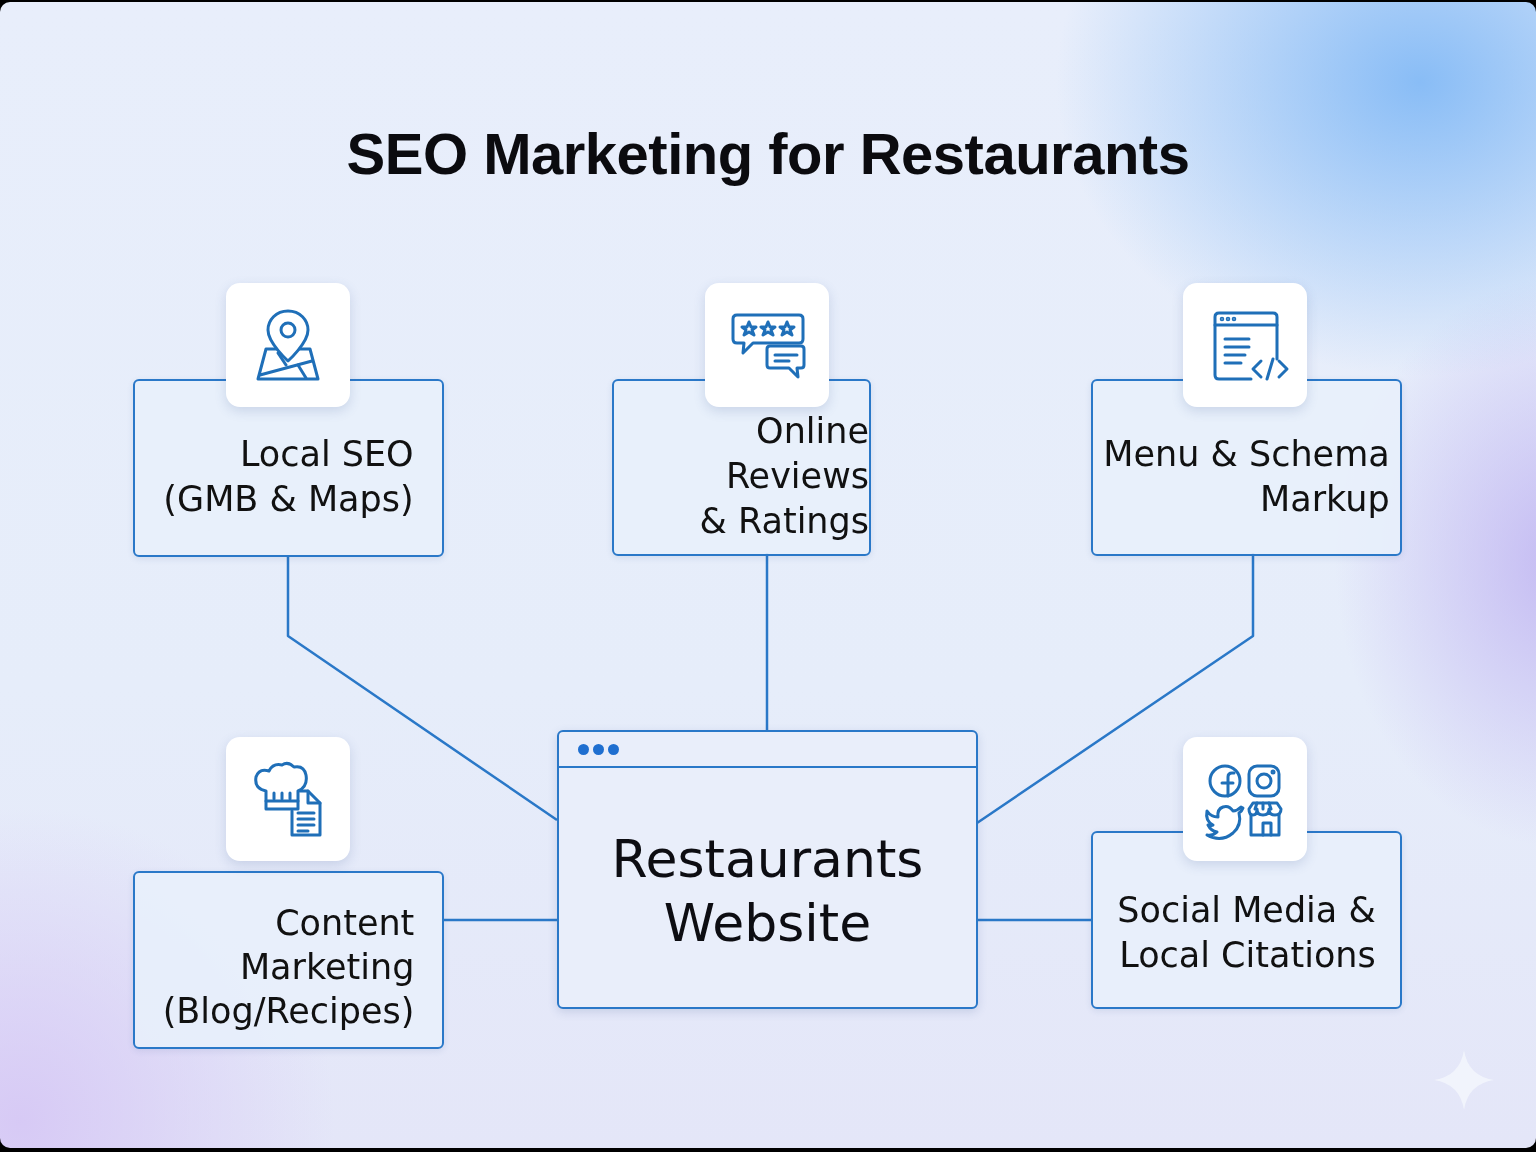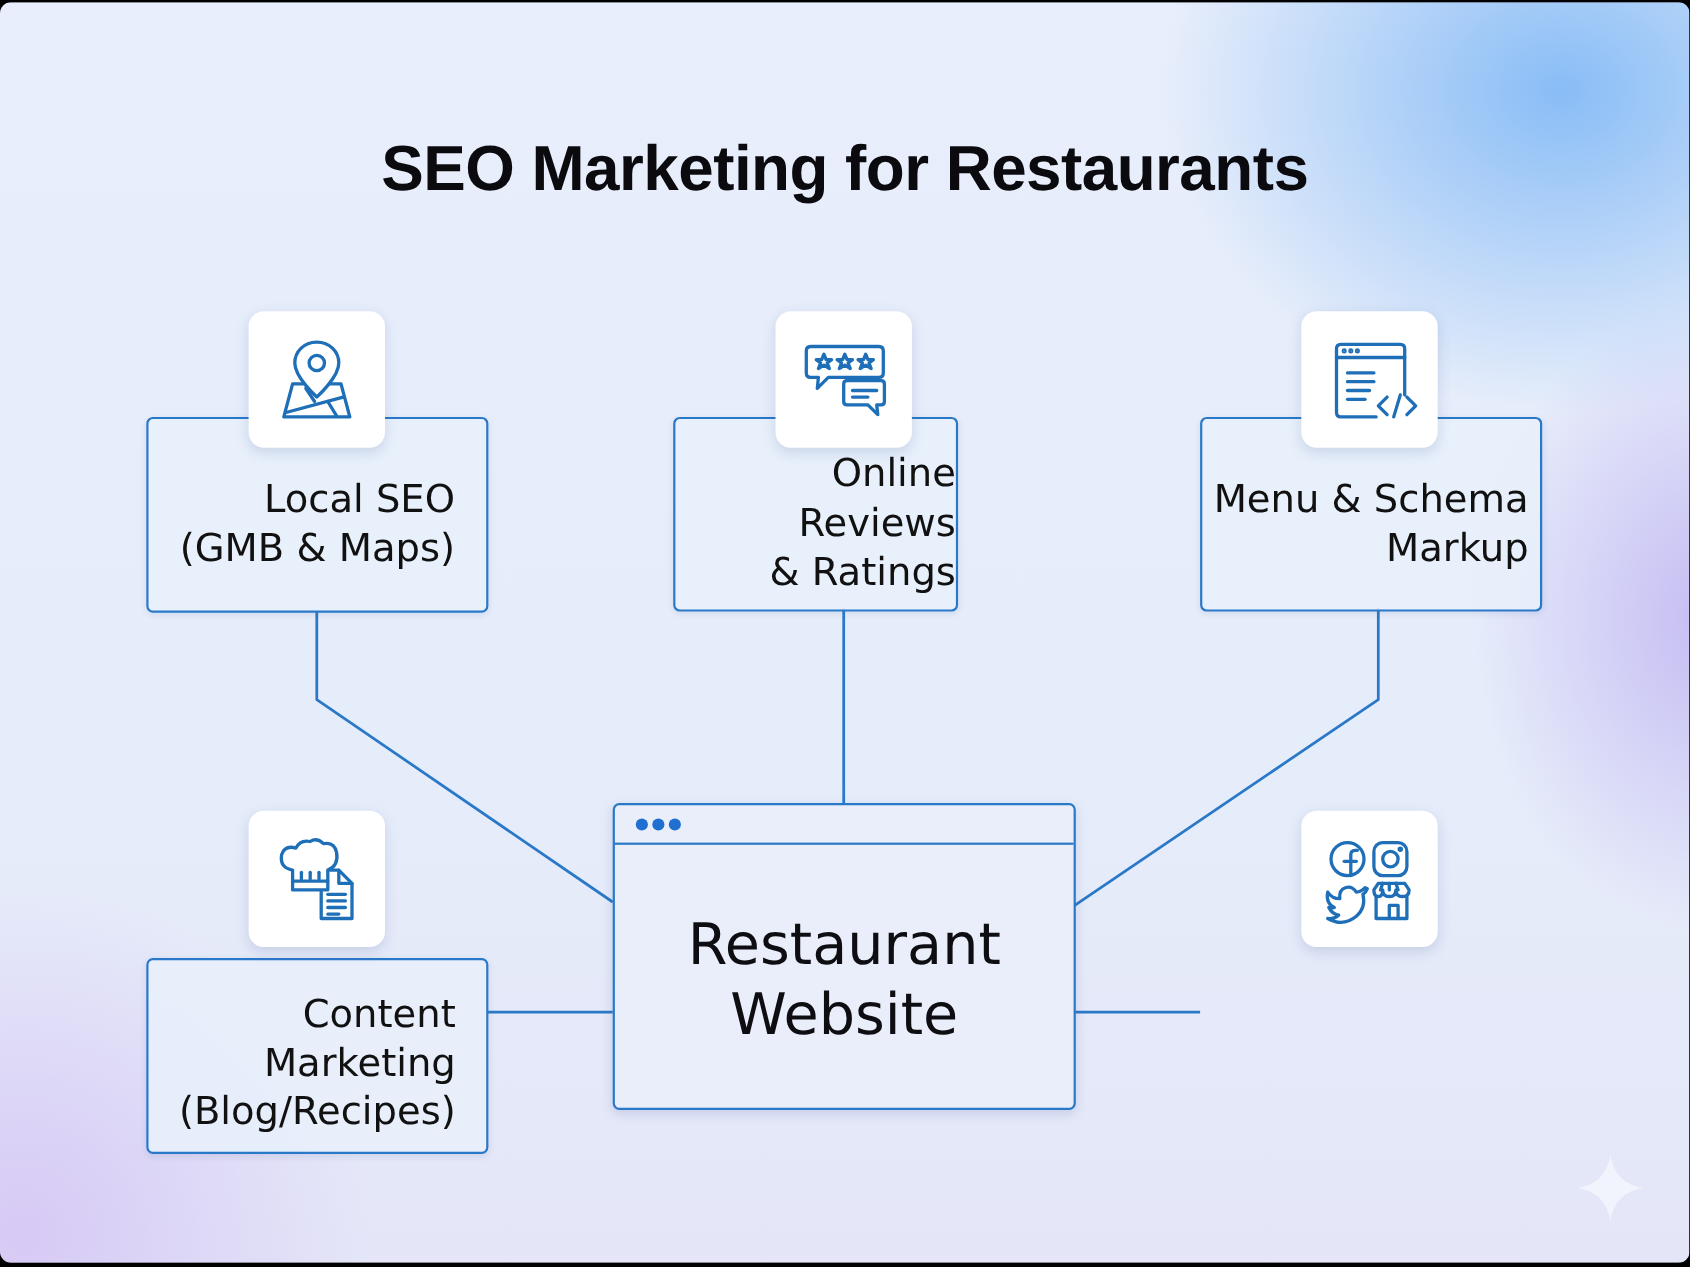--- a/index.html
+++ b/index.html
@@ -139,20 +139,24 @@
       <path d="M50 42 L50 48"></path>
       <path d="M60 40 L68 40 L80 52 L80 84 L52 84 L52 60"></path>
       <path d="M68 40 L68 52 L80 52"></path>
       <path d="M58 62 L74 62"></path>
       <path d="M58 68 L74 68"></path>
       <path d="M58 74 L74 74"></path>
       <path d="M58 80 L68 80"></path>
     </svg>
   </div>
 
+  <div class="node" style="left:1091px; top:829px; width:311px; height:178px; padding-top:26px;">
+    <span class="label">Social Media &amp;
+Local Citations</span>
+  </div>
   <div class="tile" style="left:1183px; top:735px;">
     <svg viewBox="0 0 96 96" fill="none" stroke="#1f6fb8" stroke-width="3" stroke-linejoin="round" stroke-linecap="round">
       <g>
         <circle cx="28" cy="30" r="15"></circle>
         <path d="M31 45 L31 26 Q31 22 35 22 L37 22"></path>
         <path d="M25 32 L36 32"></path>
       </g>
       <g>
         <rect x="52" y="15" width="30" height="30" rx="8"></rect>
         <circle cx="67" cy="30" r="7"></circle>
@@ -171,20 +175,20 @@
       </g>
     </svg>
   </div>
 
   <div class="center-box">
     <div class="bar">
       <span class="dot" style="left:19px;"></span>
       <span class="dot" style="left:34px;"></span>
       <span class="dot" style="left:49px;"></span>
     </div>
-    <div class="label">Restaurant
+    <div class="label">Restaurants
 Website</div>
   </div>
 
   <svg class="sparkle" width="64" height="64" viewBox="0 0 64 64">
     <path d="M32 2 Q36 28 62 32 Q36 36 32 62 Q28 36 2 32 Q28 28 32 2 Z" fill="#f3f6fd" opacity="0.85"></path>
   </svg>
 </div>
 
 </body></html>

